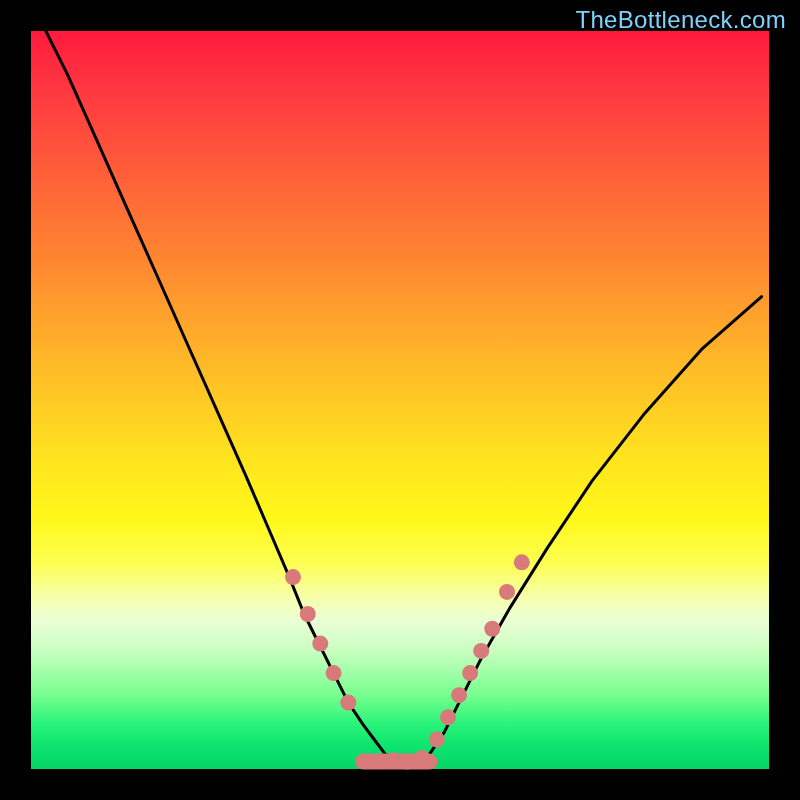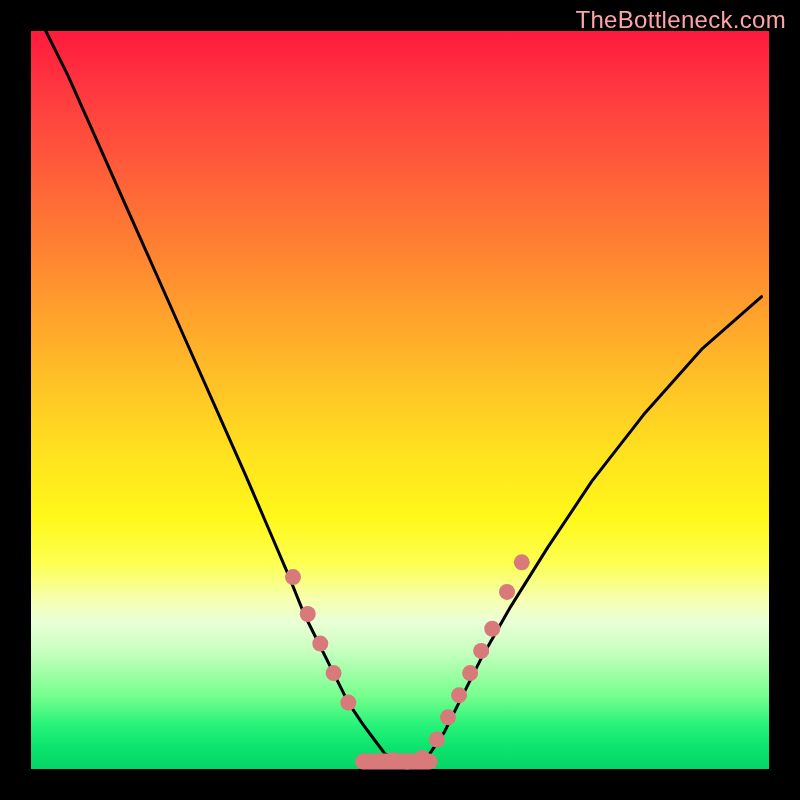--- a/index.html
+++ b/index.html
@@ -47,21 +47,21 @@
     left: 0;
     top: 0;
     width: 738px;
     height: 738px;
     overflow: visible;
   }
   .watermark {
     position: absolute;
     top: 6px;
     right: 14px;
-    color: #fca5a5;
+    color: #7dd3fc;
     font-size: 24px;
     font-weight: 500;
     letter-spacing: 0.3px;
     user-select: none;
   }
 </style>
 </head>
 <body>
 
 <div class="frame">

